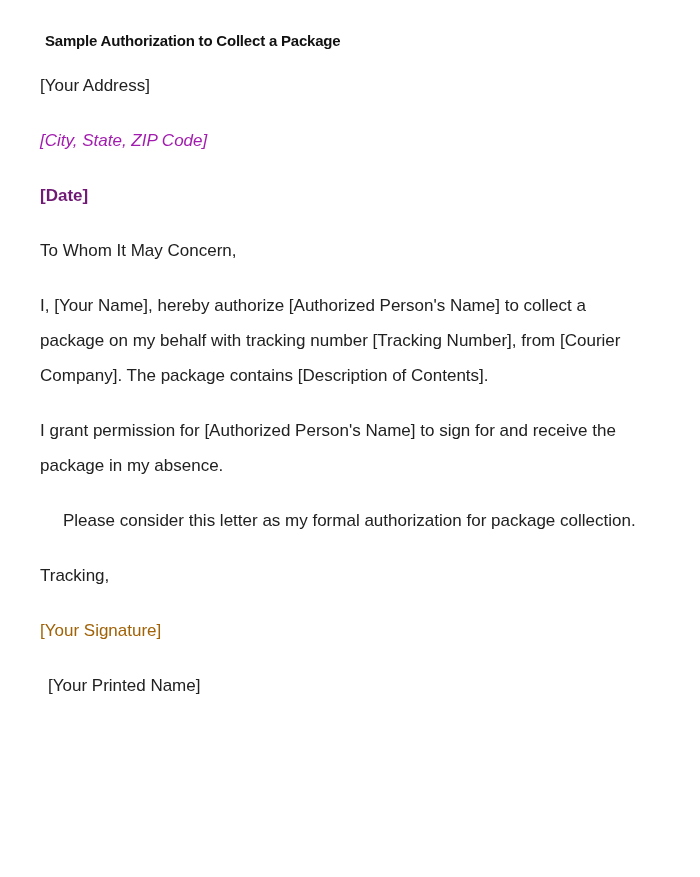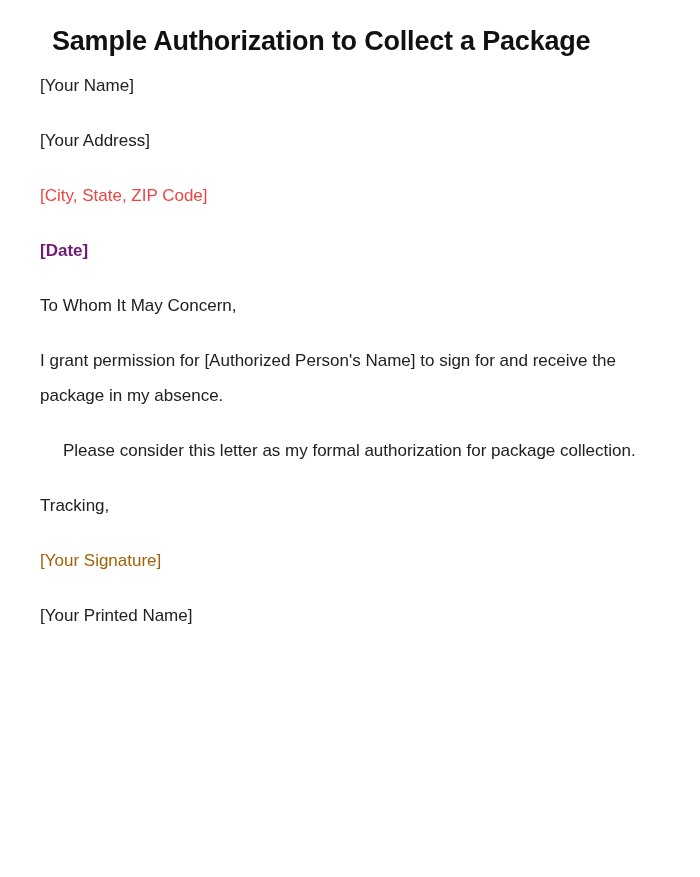--- a/index.html
+++ b/index.html
@@ -14,55 +14,56 @@
     overflow: hidden;
   }
   .page {
     box-sizing: border-box;
     width: 700px;
     height: 877px;
     padding: 28px 40px 40px 40px;
     background: #ffffff;
   }
   .doc-title {
-    margin: 0 0 14px 12px;
-    font-size: 27px;
+    margin: 0 0 14px 5px;
+    font-size: 15px;
     line-height: 26px;
     font-weight: 700;
     letter-spacing: -0.2px;
     color: #111111;
   }
   .doc-paragraph {
     margin: 0 0 20px 0;
     max-width: 612px;
     font-size: 17px;
     line-height: 35px;
     font-weight: 400;
     color: #212121;
   }
   .doc-paragraph:last-child {
     margin-bottom: 0;
+    margin-left: 8px;
   }
 </style>
 </head>
 <body style="background: rgb(255, 255, 255);">
 
 <div class="page">
   <h1 class="doc-title" style="color: rgb(17, 17, 17);">Sample Authorization to Collect a Package</h1>
 
-  <p class="doc-paragraph" style="color: rgb(33, 33, 33);">[Your Name]</p>
 
   <p class="doc-paragraph" style="color: rgb(33, 33, 33);">[Your Address]</p>
 
-  <p class="doc-paragraph" style="color: #ef4444;">[City, State, ZIP Code]</p>
+  <p class="doc-paragraph" style="color: #a21caf; font-style: italic;">[City, State, ZIP Code]</p>
 
   <p class="doc-paragraph" style="color: #701a75; font-weight: bold;">[Date]</p>
 
   <p class="doc-paragraph" style="color: rgb(33, 33, 33);">To Whom It May Concern,</p>
 
+  <p class="doc-paragraph" style="color: rgb(33, 33, 33);">I, [Your Name], hereby authorize [Authorized Person's Name] to collect a package on my behalf with tracking number [Tracking Number], from [Courier Company]. The package contains [Description of Contents].</p>
 
   <p class="doc-paragraph" style="color: rgb(33, 33, 33);">I grant permission for [Authorized Person's Name] to sign for and receive the package in my absence.</p>
 
   <p class="doc-paragraph" style="color: rgb(33, 33, 33); margin-left: 23px;">Please consider this letter as my formal authorization for package collection.</p>
 
   <p class="doc-paragraph" style="color: rgb(33, 33, 33);">Tracking,</p>
 
   <p class="doc-paragraph" style="color: #a16207;">[Your Signature]</p>
 
   <p class="doc-paragraph" style="color: rgb(33, 33, 33);">[Your Printed Name]</p>

